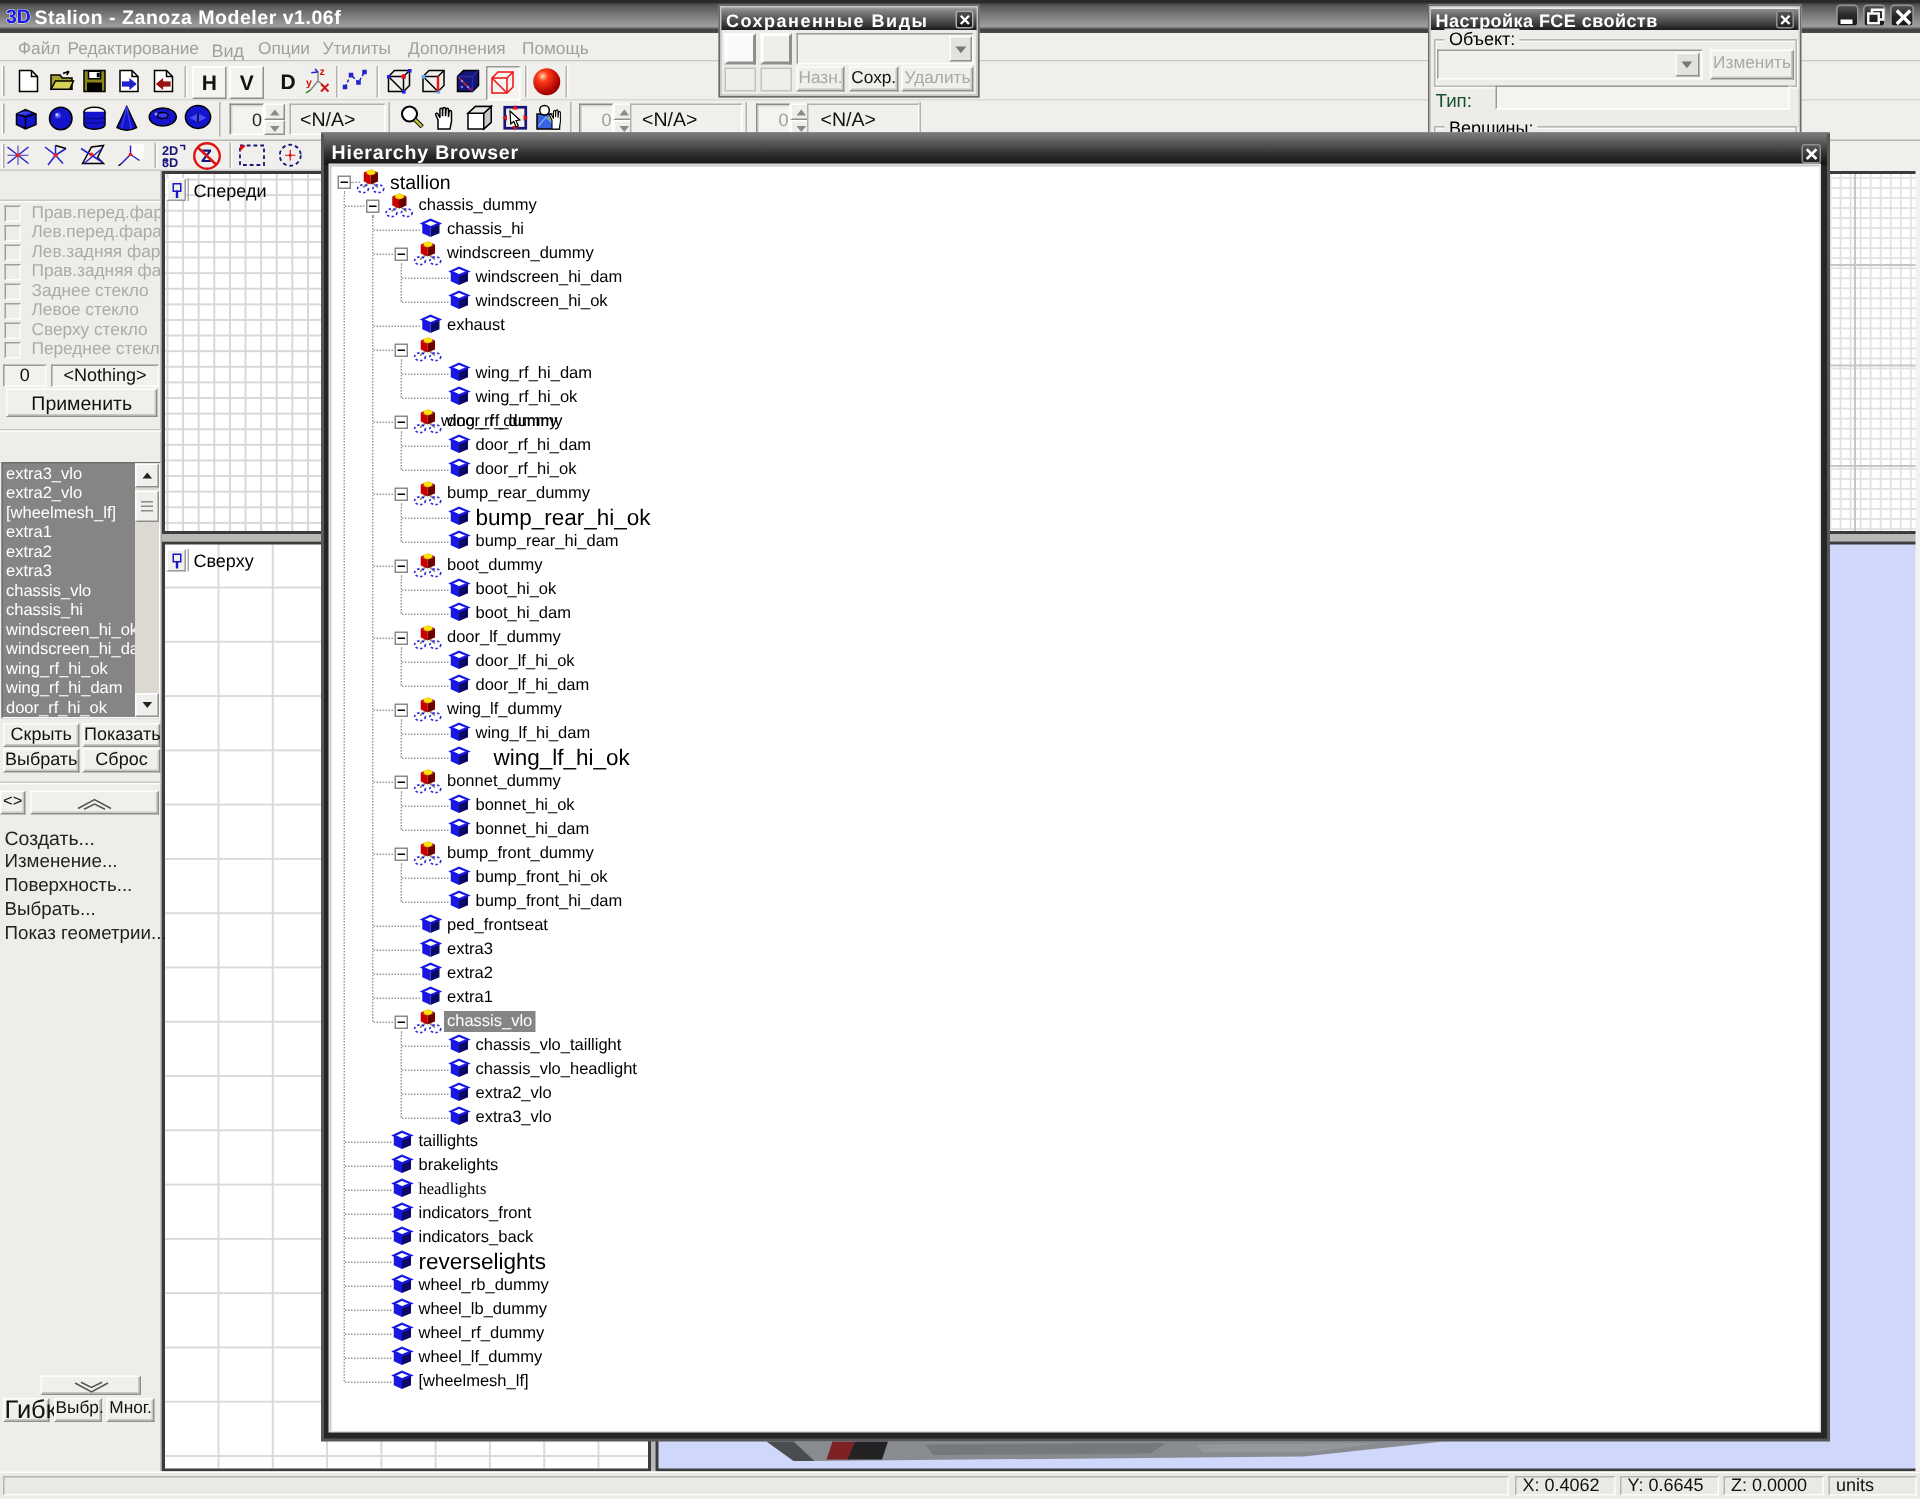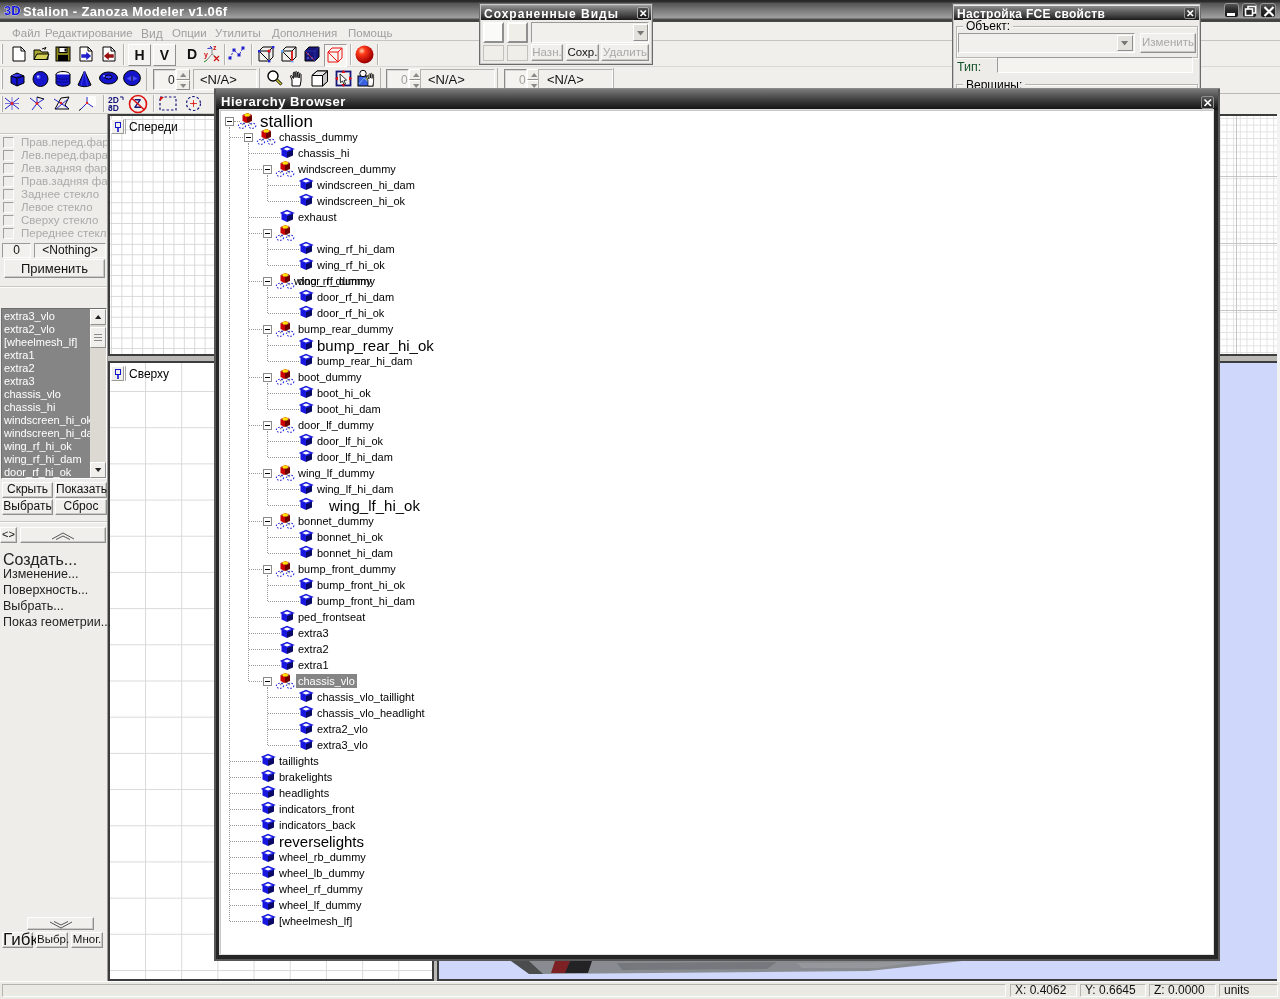--- a/index.html
+++ b/index.html
@@ -369,21 +369,21 @@
 <div class="btn" style="left:55px;top:482px;width:52px;height:16px;font-size:12px;line-height:13px;">Показать</div>
 <div class="btn" style="left:2px;top:499px;width:51px;height:16px;font-size:12px;line-height:13px;">Выбрать</div>
 <div class="btn" style="left:55px;top:499px;width:52px;height:16px;font-size:12px;line-height:13px;">Сброс</div>
 <div class="a" style="left:0px;top:521px;width:107px;height:2px;border-top:1px solid #c9c8c4;border-bottom:1px solid #fbfbf9;"></div>
 <div class="btn" style="left:0px;top:527px;width:17px;height:16px;font-size:11px;line-height:13px;">&lt;&gt;</div>
 <div class="btn" style="left:20px;top:527px;width:86px;height:16px;">
     <svg class="a" style="left:30px;top:4px" width="24" height="8" viewBox="0 0 24 8">
       <path d="M1 7 L12 1 L23 7 M5 7.5 L12 4 L19 7.5" fill="none" stroke="#555"></path>
     </svg>
   </div>
-<div class="a" style="left:3px;top:551px;color:#222;font-size:16px;white-space:nowrap;text-align:right;">Создать...</div>
+<div class="a" style="left:3px;top:551px;color:#222;font-size:13px;white-space:nowrap;text-align:right;">Создать...</div>
 <div class="a" style="left:3px;top:567px;color:#222;font-size:12.5px;white-space:nowrap;">Изменение...</div>
 <div class="a" style="left:3px;top:583px;color:#222;font-size:12.5px;white-space:nowrap;">Поверхность...</div>
 <div class="a" style="left:3px;top:599px;color:#222;font-size:12.5px;white-space:nowrap;">Выбрать...</div>
 <div class="a" style="left:3px;top:615px;color:#222;font-size:12.5px;white-space:nowrap;">Показ геометрии...</div>
 <div class="btn" style="left:27px;top:917px;width:67px;height:13px;">
     <svg class="a" style="left:21px;top:3px" width="24" height="8" viewBox="0 0 24 8">
       <path d="M1 1 L12 7 L23 1 M5 0.5 L12 4 L19 0.5" fill="none" stroke="#555"></path>
     </svg>
   </div>
 <div class="btn" style="left:2px;top:932px;width:31px;height:16px;font-size:17px;line-height:13px;">Гибк.</div>
@@ -516,21 +516,21 @@
   </div>
 <svg class="a" style="left:238px;top:112px" width="18" height="17" viewBox="0 0 18 17">
     <path d="M9 9 L4 13 M9 9 L14 13" stroke="#8f8f8f" stroke-width="1.2" fill="none"></path>
     <ellipse cx="4" cy="13.8" rx="3.6" ry="2.6" fill="none" stroke="#2a2ae0" stroke-width="1.1" stroke-dasharray="1.6 1.5"></ellipse>
     <ellipse cx="14.2" cy="13.8" rx="3.6" ry="2.6" fill="none" stroke="#2a2ae0" stroke-width="1.1" stroke-dasharray="1.6 1.5"></ellipse>
     <polygon points="4.5,3 9,5 9,11 4.5,9" fill="#cc0000"></polygon>
     <polygon points="9,5 14,3 14,9 9,11" fill="#6e0000"></polygon>
     <polygon points="4.5,3 9.5,1 14,3 9,5" fill="#a80000"></polygon>
     <ellipse cx="9.3" cy="2.9" rx="2.9" ry="1.7" fill="#ffe000"></ellipse>
   </svg>
-<div class="a" style="left:260px;top:115px;height:13px;color:#000;font-size:17px;line-height:13px;white-space:nowrap;">stallion</div>
+<div class="a" style="left:260px;top:115px;height:13px;color:#000;font-size:13px;line-height:13px;white-space:nowrap;">stallion</div>
 <div class="a" style="left:244px;top:133px;width:9px;height:9px;background:#fff;border:1px solid #8a8a8a;">
     <div class="a" style="left:1px;top:3px;width:5px;height:1px;background:#000"></div>
   </div>
 <svg class="a" style="left:257px;top:128px" width="18" height="17" viewBox="0 0 18 17">
     <path d="M9 9 L4 13 M9 9 L14 13" stroke="#8f8f8f" stroke-width="1.2" fill="none"></path>
     <ellipse cx="4" cy="13.8" rx="3.6" ry="2.6" fill="none" stroke="#2a2ae0" stroke-width="1.1" stroke-dasharray="1.6 1.5"></ellipse>
     <ellipse cx="14.2" cy="13.8" rx="3.6" ry="2.6" fill="none" stroke="#2a2ae0" stroke-width="1.1" stroke-dasharray="1.6 1.5"></ellipse>
     <polygon points="4.5,3 9,5 9,11 4.5,9" fill="#cc0000"></polygon>
     <polygon points="9,5 14,3 14,9 9,11" fill="#6e0000"></polygon>
     <polygon points="4.5,3 9.5,1 14,3 9,5" fill="#a80000"></polygon>
@@ -845,21 +845,21 @@
     <polygon points="0.5,3 6,5.5 6,12 0.5,9.5" fill="#1818e0"></polygon>
     <polygon points="6,5.5 12,3 12,9.5 6,12" fill="#0a0a66"></polygon>
     <polygon points="0.5,3 6,0.5 12,3 6,5.5" fill="#fff" stroke="#1818e0" stroke-width="1.4"></polygon>
   </svg>
 <div class="a" style="left:279px;top:771px;height:13px;color:#000;font-size:11px;line-height:13px;white-space:nowrap;">brakelights</div>
 <svg class="a" style="left:262px;top:786px" width="13" height="13" viewBox="0 0 13 13">
     <polygon points="0.5,3 6,5.5 6,12 0.5,9.5" fill="#1818e0"></polygon>
     <polygon points="6,5.5 12,3 12,9.5 6,12" fill="#0a0a66"></polygon>
     <polygon points="0.5,3 6,0.5 12,3 6,5.5" fill="#fff" stroke="#1818e0" stroke-width="1.4"></polygon>
   </svg>
-<div class="a" style="left:279px;top:787px;height:13px;color:#000;font-size:11px;line-height:13px;white-space:nowrap;">headlights</div>
+<div class="a" style="left:279px;top:787px;height:13px;color:#000;font-size:11px;line-height:13px;white-space:nowrap;font-family:Liberation Serif, serif;">headlights</div>
 <svg class="a" style="left:262px;top:802px" width="13" height="13" viewBox="0 0 13 13">
     <polygon points="0.5,3 6,5.5 6,12 0.5,9.5" fill="#1818e0"></polygon>
     <polygon points="6,5.5 12,3 12,9.5 6,12" fill="#0a0a66"></polygon>
     <polygon points="0.5,3 6,0.5 12,3 6,5.5" fill="#fff" stroke="#1818e0" stroke-width="1.4"></polygon>
   </svg>
 <div class="a" style="left:279px;top:803px;height:13px;color:#000;font-size:11px;line-height:13px;white-space:nowrap;">indicators_front</div>
 <svg class="a" style="left:262px;top:818px" width="13" height="13" viewBox="0 0 13 13">
     <polygon points="0.5,3 6,5.5 6,12 0.5,9.5" fill="#1818e0"></polygon>
     <polygon points="6,5.5 12,3 12,9.5 6,12" fill="#0a0a66"></polygon>
     <polygon points="0.5,3 6,0.5 12,3 6,5.5" fill="#fff" stroke="#1818e0" stroke-width="1.4"></polygon>

